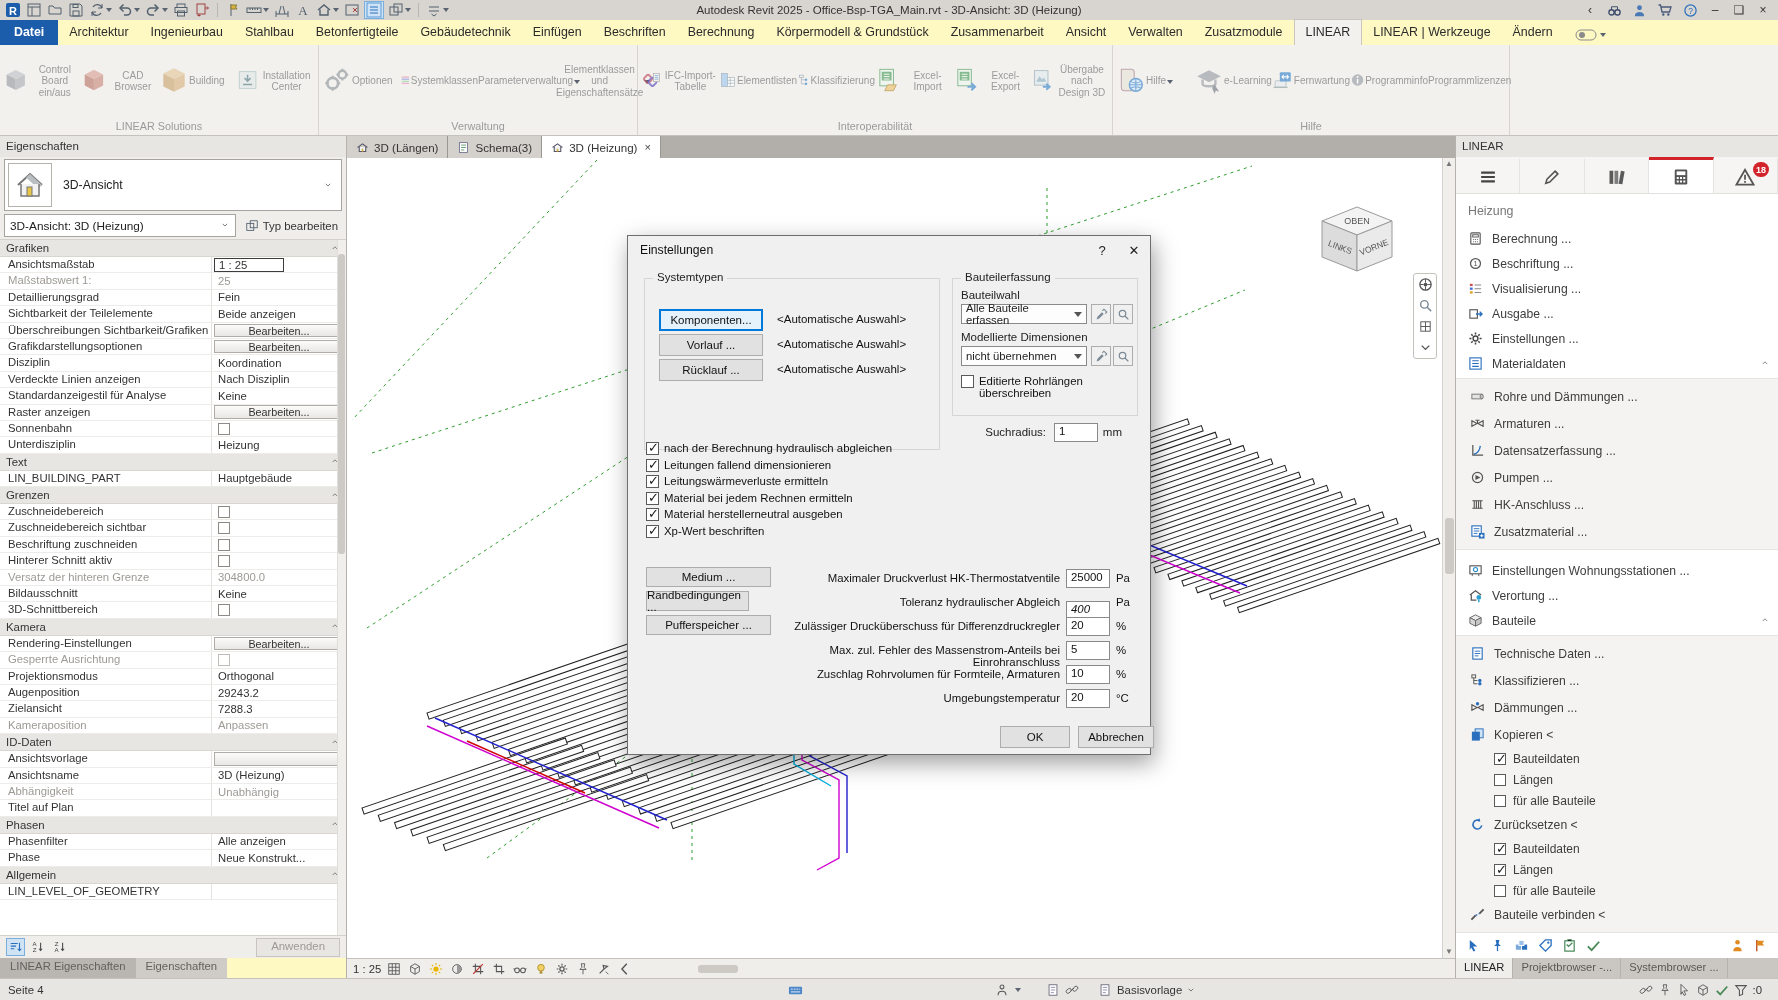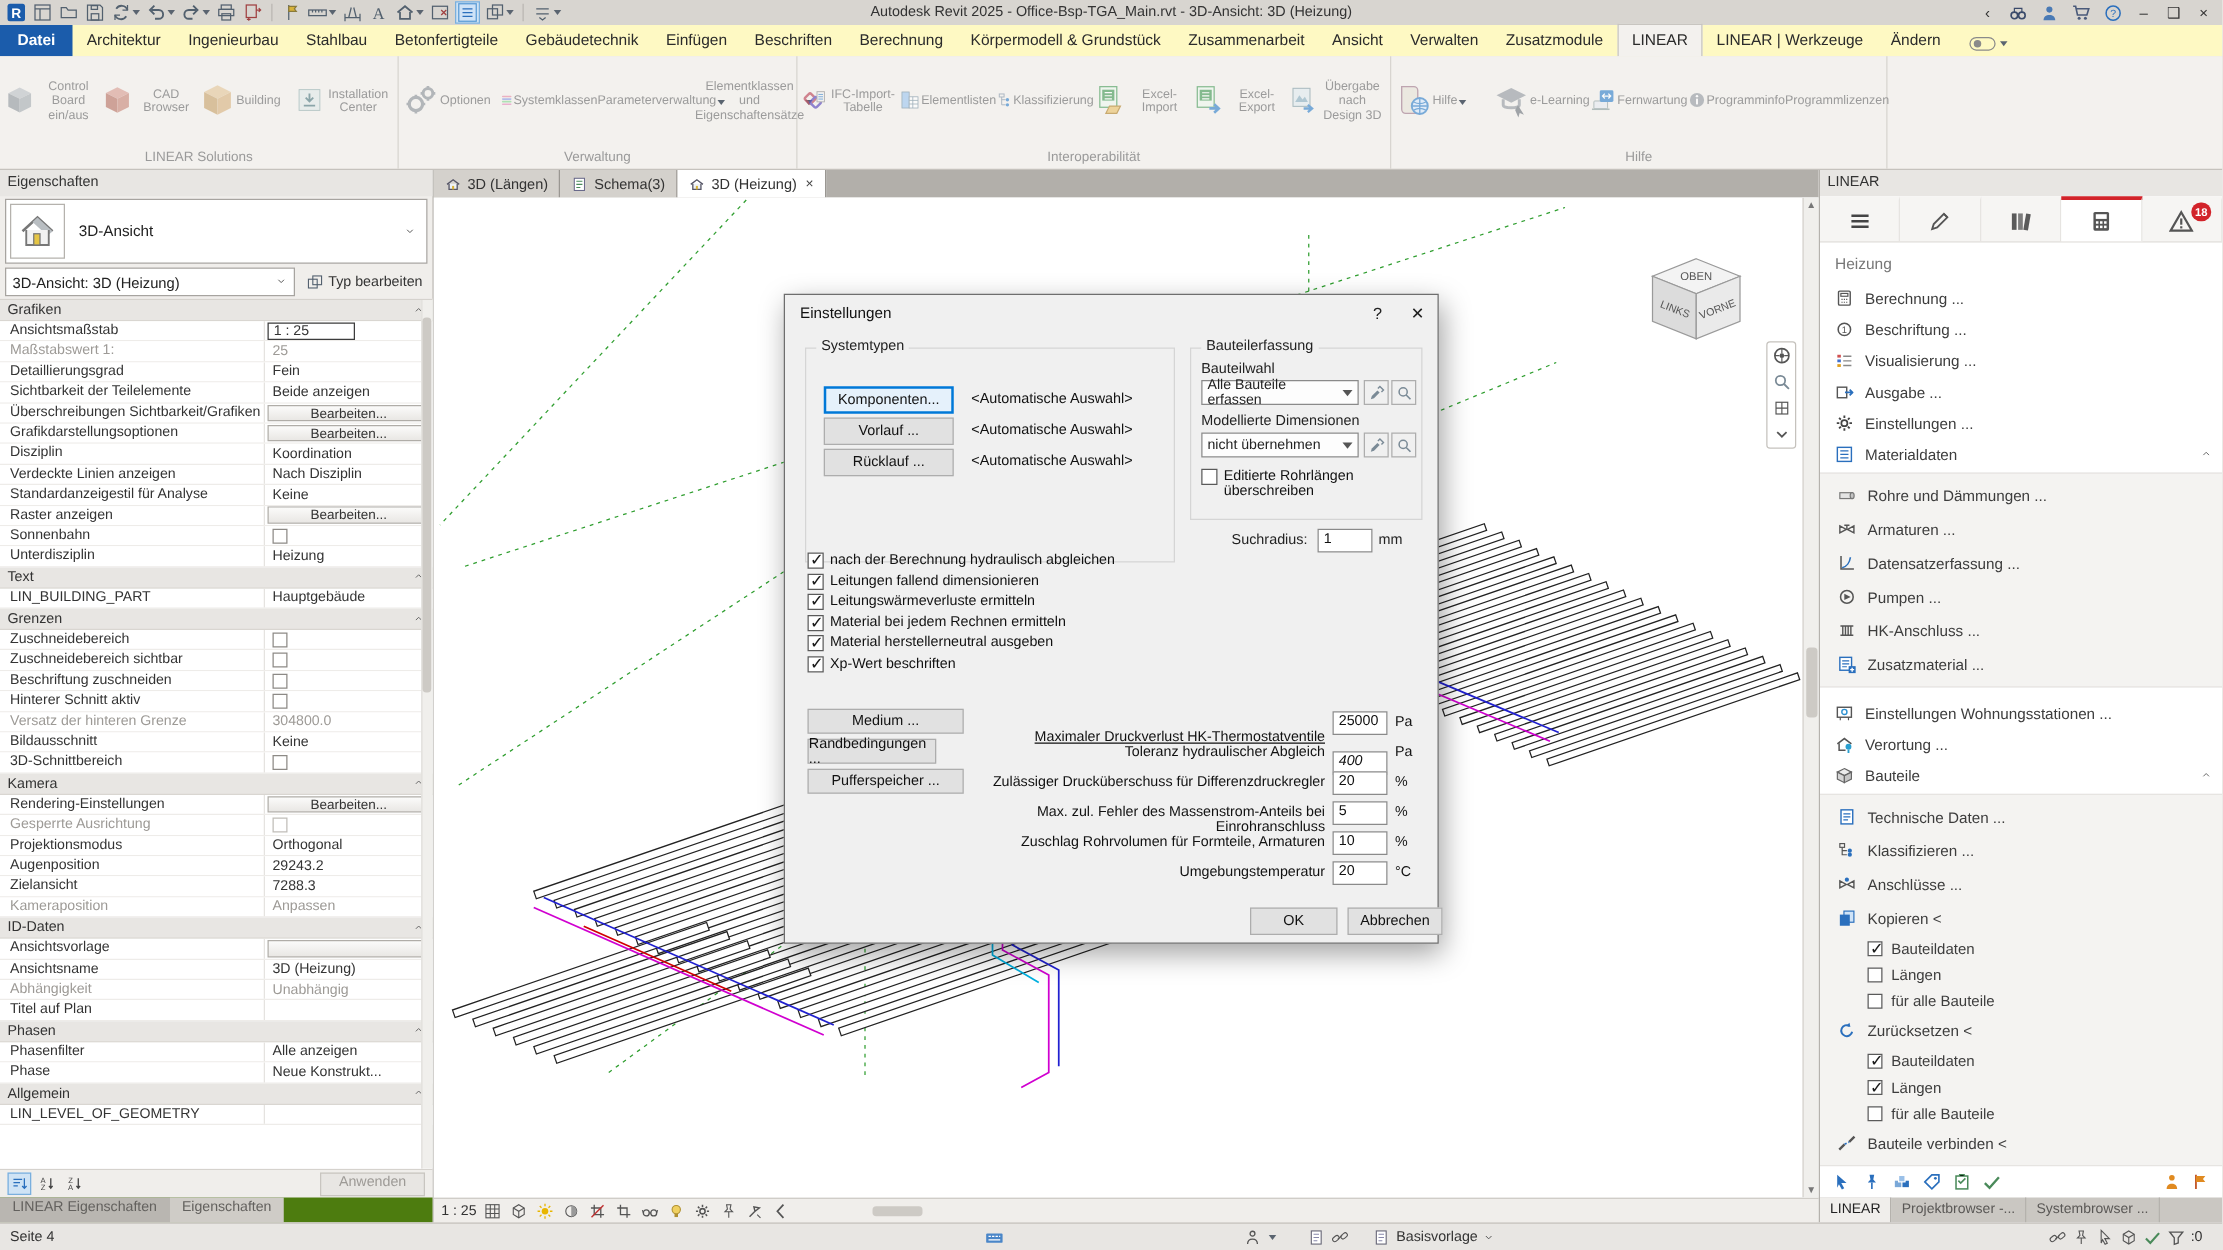--- a/index.html
+++ b/index.html
@@ -52,21 +52,21 @@
   .cell .selbox{border:1px solid #3c3c3c;background:#fff;width:70px;height:14px;line-height:13px;padding-left:4px}
   .cell .cbtn{flex:1;height:13.5px;line-height:12px;font-size:10.8px;background:linear-gradient(#fbfbfa,#e9e7e4);border:1px solid #b0ada8;text-align:center;color:#333}
   .cb{width:12px;height:12px;border:1px solid #8d8a86;background:#fff;position:relative;display:inline-block;margin-left:4px;flex:none}
   .cb.dim{border-color:#c0bdb8}
   #pscroll{position:absolute;right:0;top:0;bottom:0;width:9px;background:#f0efec;border-left:1px solid #e0deda}
   #pthumb{position:absolute;right:1px;top:14px;width:7px;height:300px;background:#cdcac5;border-radius:3px}
   #sortrow{height:23px;background:#f0eeeb;border-top:1px solid #d5d2cd;display:flex;align-items:center;gap:3px;padding:0 6px}
   .sbtn{width:19px;height:18px;border:1px solid transparent;display:flex;align-items:center;justify-content:center}
   .sbtn.on{background:#cfe3f5;border-color:#7aafdd}
   #applybtn{margin-left:auto;color:#9d9a96;font-size:11.4px;background:#e8e6e3;border:1px solid #c8c5c0;padding:1px 14px;height:19px}
-  #ptabs{height:20px;background:#4d7c0f;display:flex;font-size:11.3px}
+  #ptabs{height:20px;background:#fef9c3;display:flex;font-size:11.3px}
   .ptab{padding:2px 10px;color:#63615e}
   .ptab.t0{background:#b9b6b1}
   .ptab.t1{background:#cfccc7}
   
   #viewport{position:absolute;left:347px;top:136px;width:1108px;height:842px;display:flex;flex-direction:column}
   #vtabs{height:22px;background:#b2afaa;display:flex;align-items:flex-end}
   .vtab{height:22px;display:flex;align-items:center;gap:5px;padding:0 9px;background:#d4d1cc;border-right:1px solid #9a9792;font-size:11.6px;color:#333;white-space:nowrap}
   .vtab.active{background:#fff}
   .vtab .x{font-size:11px;color:#444;margin-left:2px}
   #canvas{position:relative;flex:1;background:#fff;overflow:hidden}
@@ -1169,21 +1169,21 @@
                 <circle cx="10.5" cy="8" r="1.8" fill="#2a6fbd"></circle>
                 <circle cx="10.5" cy="11.5" r="1.8" fill="#2a6fbd"></circle>
               </svg>
               <span>Klassifizieren ...</span>
             </div>
             <div class="ritem">
               <svg width="15" height="15" viewBox="0 0 16 16">
                 <path d="M2 5l5.5 3L2 11zM14 5 8.5 8l5.5 3z" fill="none" stroke="#555" stroke-width="1.2"></path>
                 <circle cx="8" cy="4" r="1.8" fill="#2a6fbd"></circle>
               </svg>
-              <span>Anschlüsse ...</span>
+              <span>Dämmungen ...</span>
             </div>
             <div class="ritem">
               <svg width="15" height="15" viewBox="0 0 16 16">
                 <rect x="5.5" y="2" width="8.5" height="9.5" fill="#cfe3f7" stroke="#2a6fbd"></rect>
                 <rect x="2" y="5" width="8.5" height="9.5" fill="#2a6fbd"></rect>
               </svg>
               <span>Kopieren &lt;</span>
             </div>
             <div class="rcheck">
               <span class="dcb on" style="width:12px;height:12px"></span>
@@ -1454,21 +1454,21 @@
           <span class="dcb on"></span>
           <span>Xp-Wert beschriften</span>
         </label>
       </div>
     <div id="dlgbtns">
         <div class="win-btn" style="position: absolute; left: 18px; top: 331px; width: 125px; height: 20px;">Medium ...</div>
         <div class="win-btn" style="position: absolute; left: 18px; top: 355px; width: 103px; height: 20px;">Randbedingungen ...</div>
         <div class="win-btn" style="position: absolute; left: 18px; top: 379px; width: 125px; height: 20px;">Pufferspeicher ...</div>
       </div>
     <div id="dlgparams">
-        <div class="plabel" style="left: 146px; top: 348px; text-decoration: underline;">Maximaler Druckverlust HK-Thermostatventile</div>
+        <div class="plabel" style="left: 146px; top: 336px;">Maximaler Druckverlust HK-Thermostatventile</div>
         <div class="num" style="position: absolute; left: 438px; top: 333px; width: 44px;">25000</div>
         <div class="punit" style="left: 488px; top: 336px;">Pa</div>
         <div class="plabel" style="left: 146px; top: 360px;">Toleranz hydraulischer Abgleich</div>
         <div class="num" style="position: absolute; left: 438px; top: 365px; width: 44px; font-style: italic;">400</div>
         <div class="punit" style="left: 488px; top: 360px;">Pa</div>
         <div class="plabel" style="left: 146px; top: 384px;">Zulässiger Drucküberschuss für Differenzdruckregler</div>
         <div class="num" style="position: absolute; left: 438px; top: 381px; width: 44px;">20</div>
         <div class="punit" style="left: 488px; top: 384px;">%</div>
         <div class="plabel" style="left: 146px; top: 408px;">Max. zul. Fehler des Massenstrom-Anteils bei Einrohranschluss</div>
         <div class="num" style="position: absolute; left: 438px; top: 405px; width: 44px;">5</div>

